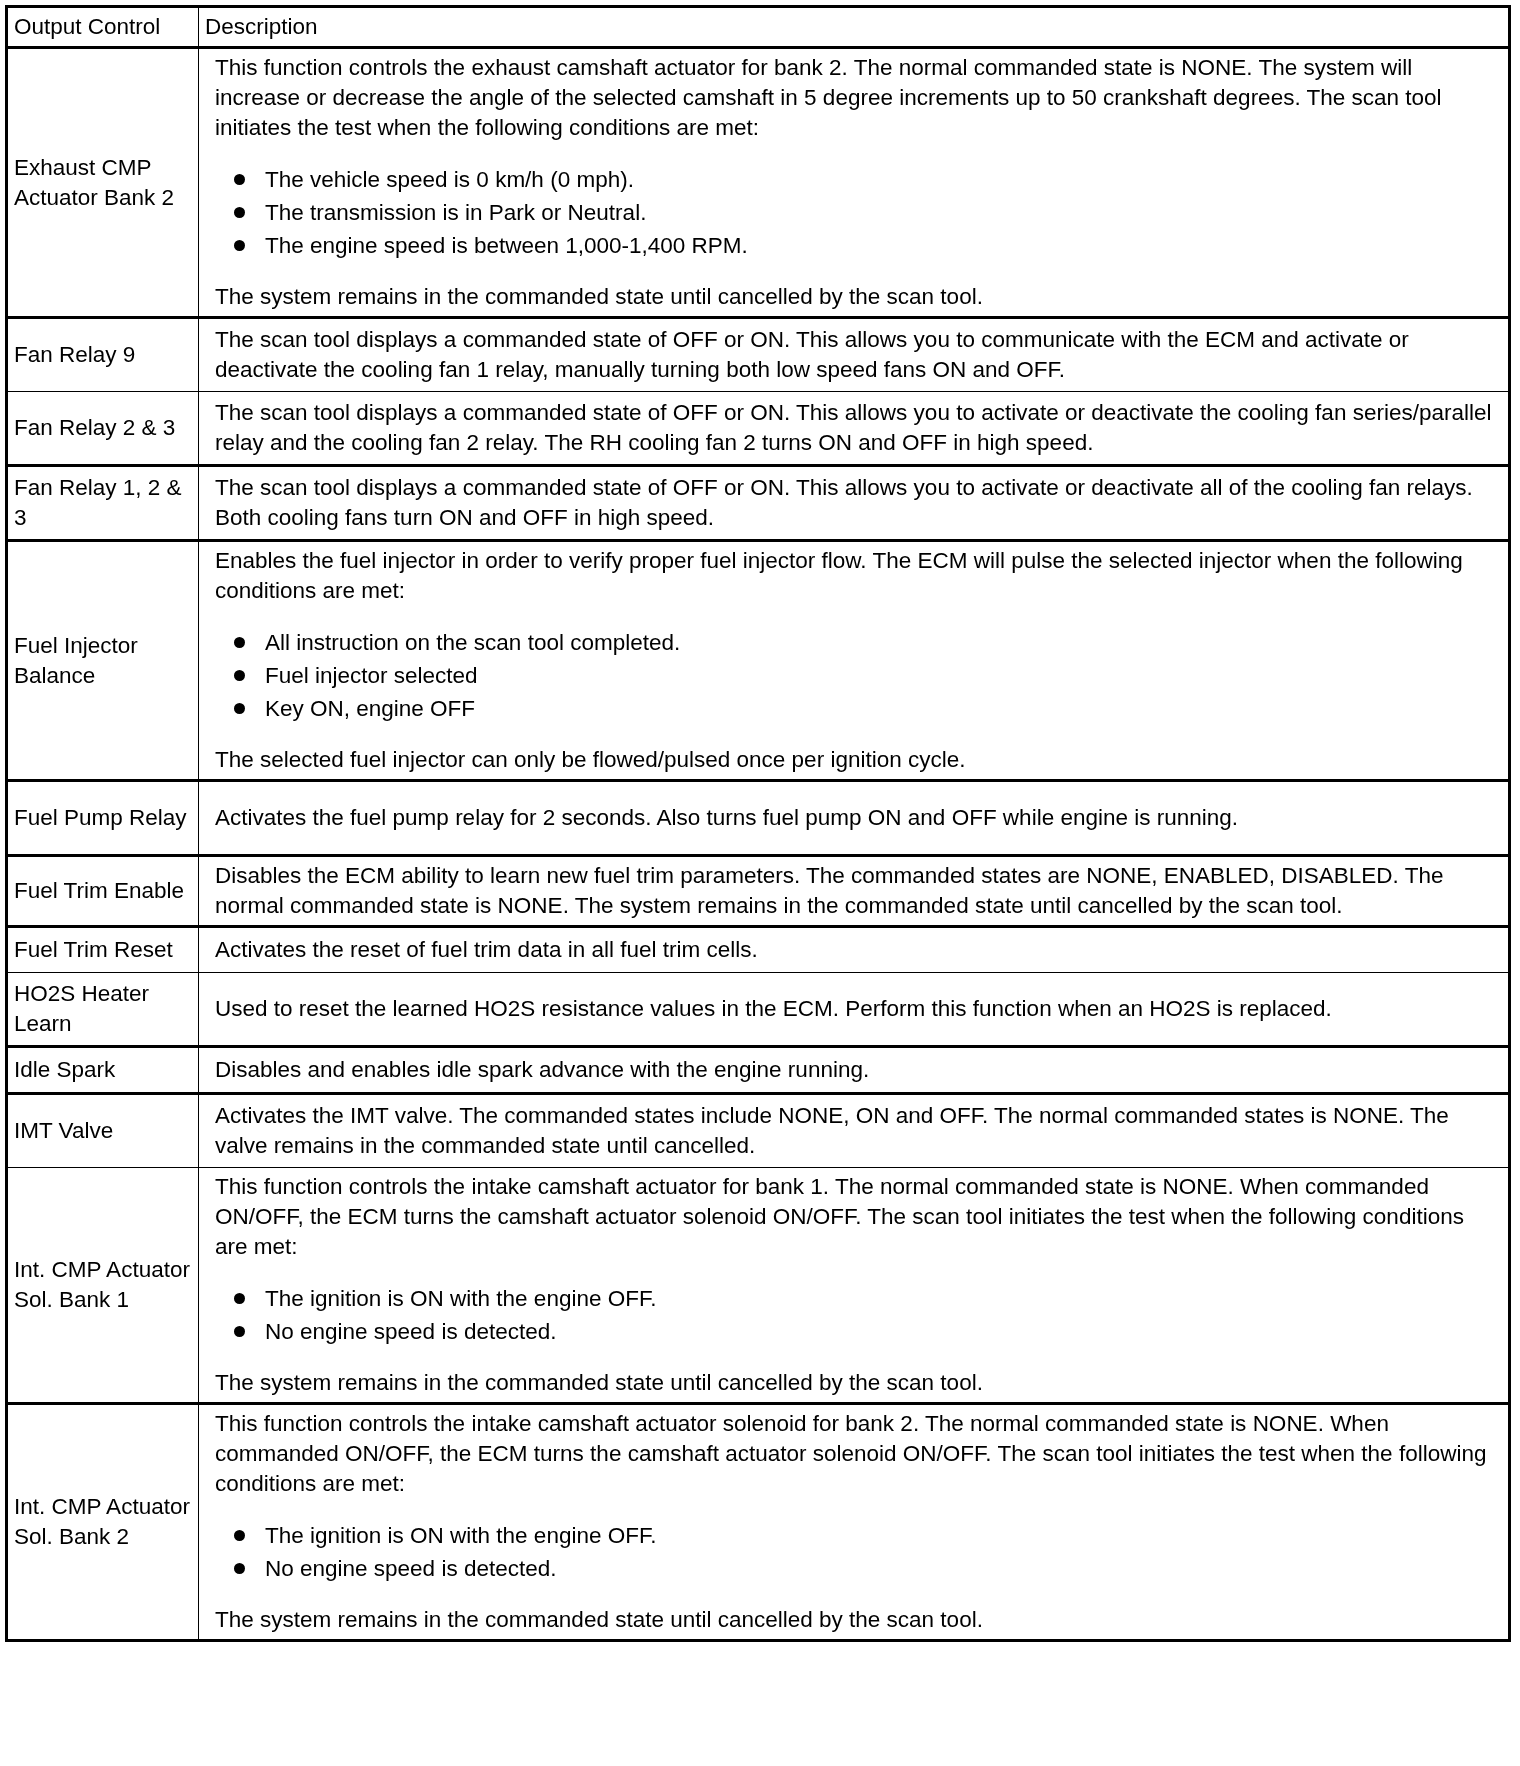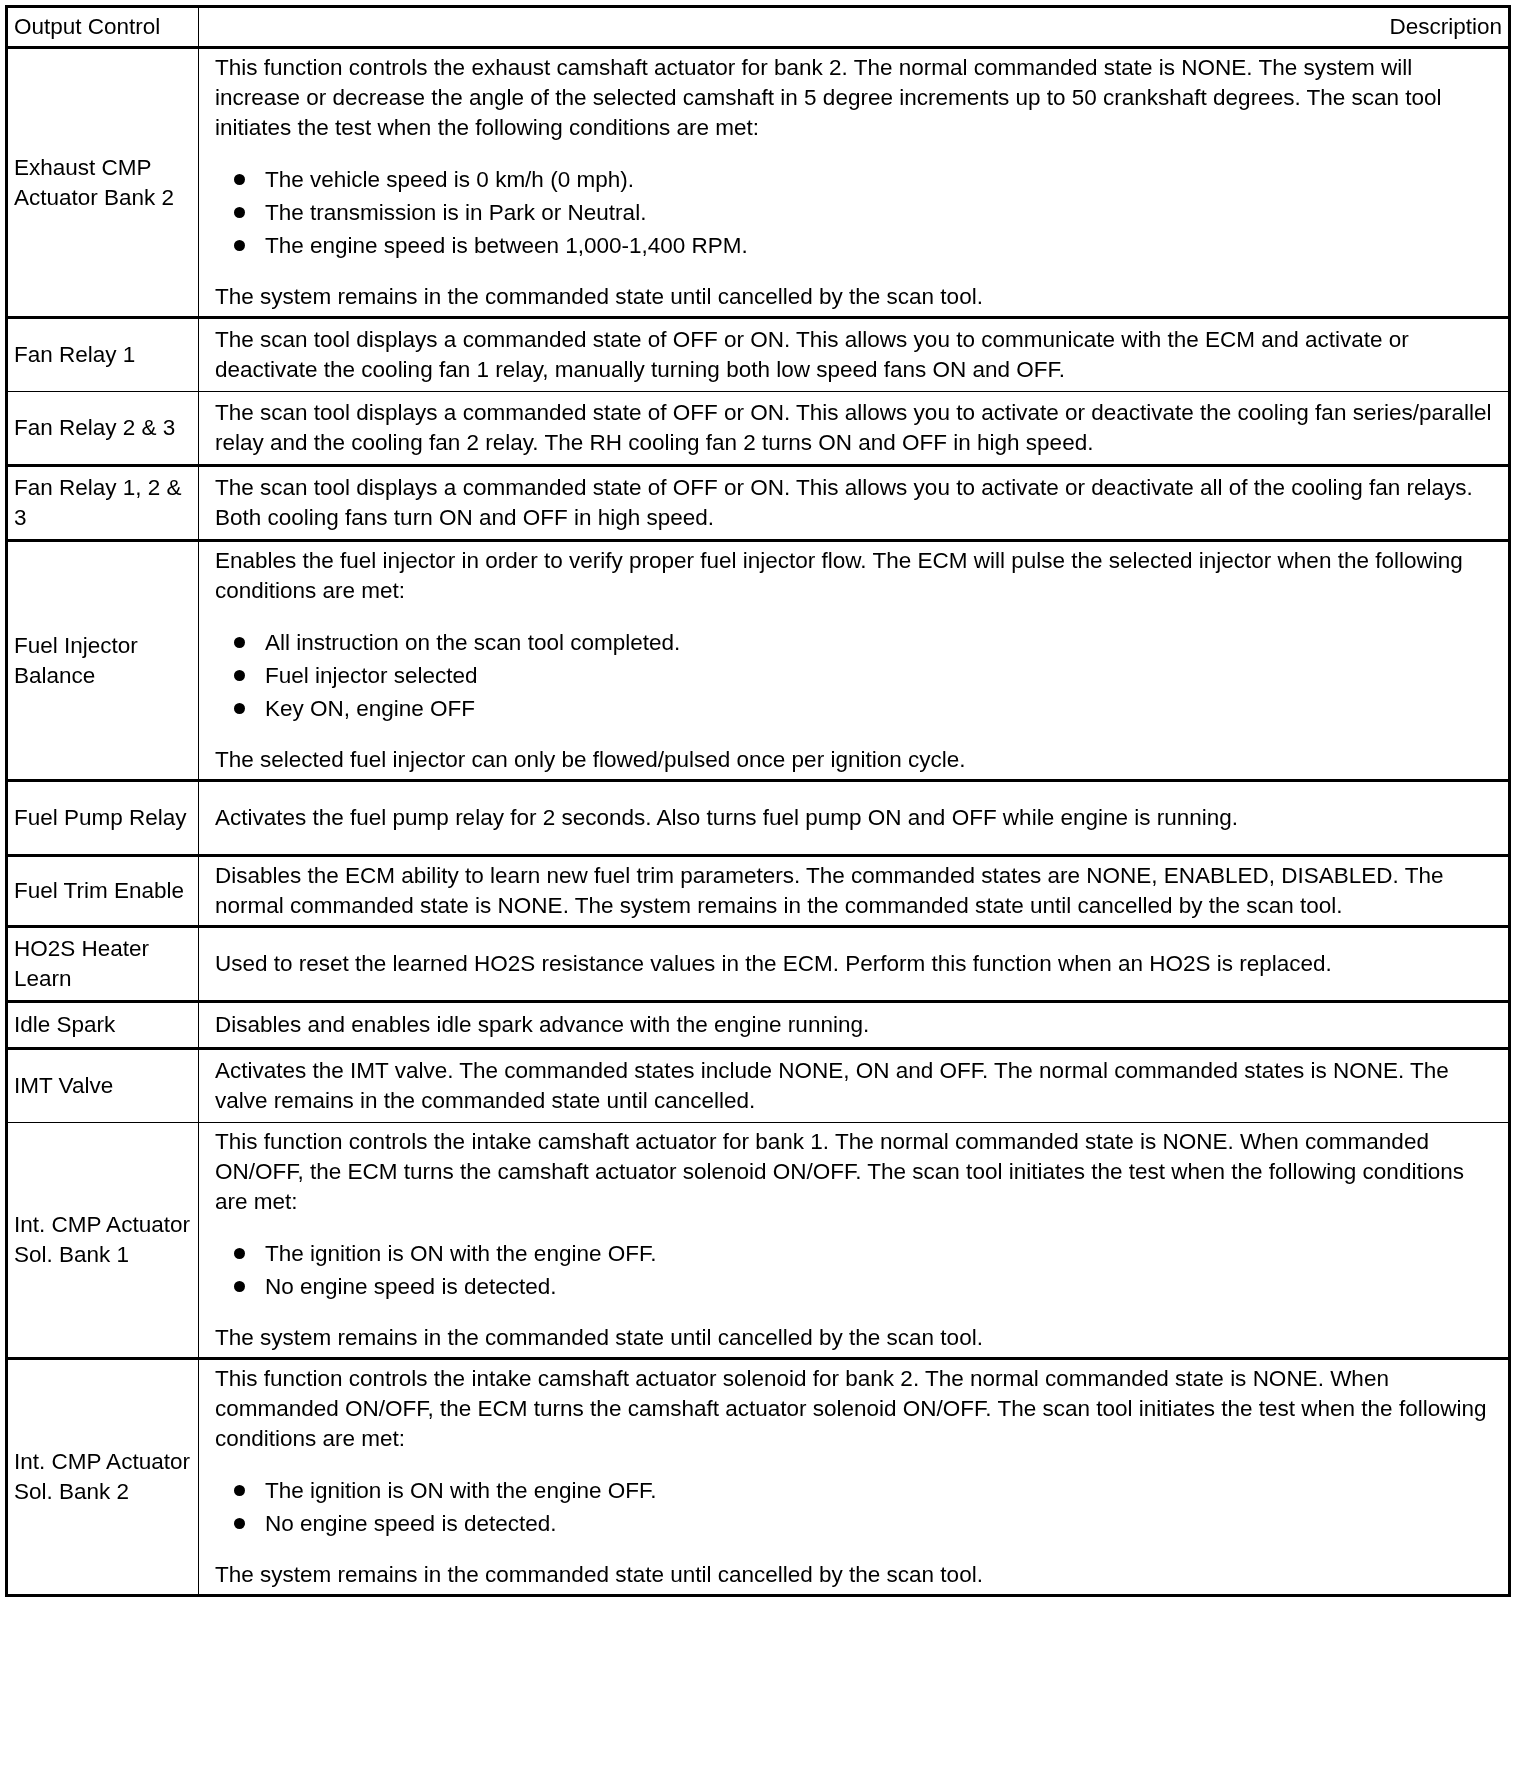--- a/index.html
+++ b/index.html
@@ -33,21 +33,21 @@
       line-height: 30px;
       padding: 0 6px 0 6px;
     }
     .doc-table th {
       font-weight: normal;
       height: 38px;
       padding-top: 0;
       padding-bottom: 0;
       border-bottom: 3px solid #000;
     }
-    .doc-table th.desc-head { text-align: right; }
+    .doc-table th.desc-head { text-align: left; }
     .doc-table td.name-cell {
       padding-left: 6px;
       padding-right: 4px;
     }
     .doc-table td.desc-cell {
       padding-top: 4px;
       padding-bottom: 4px;
       padding-left: 16px;
     }
     .desc-cell p { margin: 0; }
@@ -97,21 +97,21 @@
         <ul>
           <li><span class="bullet"></span><span>The vehicle speed is 0 km/h (0 mph).</span></li>
           <li><span class="bullet"></span><span>The transmission is in Park or Neutral.</span></li>
           <li><span class="bullet"></span><span>The engine speed is between 1,000-1,400 RPM.</span></li>
         </ul>
         <p>The system remains in the commanded state until cancelled by the scan tool.</p>
       </td>
     </tr>
 
     <tr class="double">
-      <td class="name-cell">Fan Relay 1</td>
+      <td class="name-cell">Fan Relay 9</td>
       <td class="desc-cell">
         <p>The scan tool displays a commanded state of OFF or ON. This allows you to communicate with the ECM and activate or deactivate the cooling fan 1 relay, manually turning both low speed fans ON and OFF.</p>
       </td>
     </tr>
 
     <tr class="double thick-bottom">
       <td class="name-cell">Fan Relay 2 &amp; 3</td>
       <td class="desc-cell">
         <p>The scan tool displays a commanded state of OFF or ON. This allows you to activate or deactivate the cooling fan series/parallel relay and the cooling fan 2 relay. The RH cooling fan 2 turns ON and OFF in high speed.</p>
       </td>
@@ -144,20 +144,26 @@
       </td>
     </tr>
 
     <tr class="thick-bottom">
       <td class="name-cell">Fuel Trim Enable</td>
       <td class="desc-cell">
         <p>Disables the ECM ability to learn new fuel trim parameters. The commanded states are NONE, ENABLED, DISABLED. The normal commanded state is NONE. The system remains in the commanded state until cancelled by the scan tool.</p>
       </td>
     </tr>
 
+    <tr class="single">
+      <td class="name-cell">Fuel Trim Reset</td>
+      <td class="desc-cell">
+        <p>Activates the reset of fuel trim data in all fuel trim cells.</p>
+      </td>
+    </tr>
 
 
     <tr class="double thick-bottom">
       <td class="name-cell">HO2S Heater Learn</td>
       <td class="desc-cell">
         <p>Used to reset the learned HO2S resistance values in the ECM. Perform this function when an HO2S is replaced.</p>
       </td>
     </tr>
 
     <tr class="single thick-bottom">

